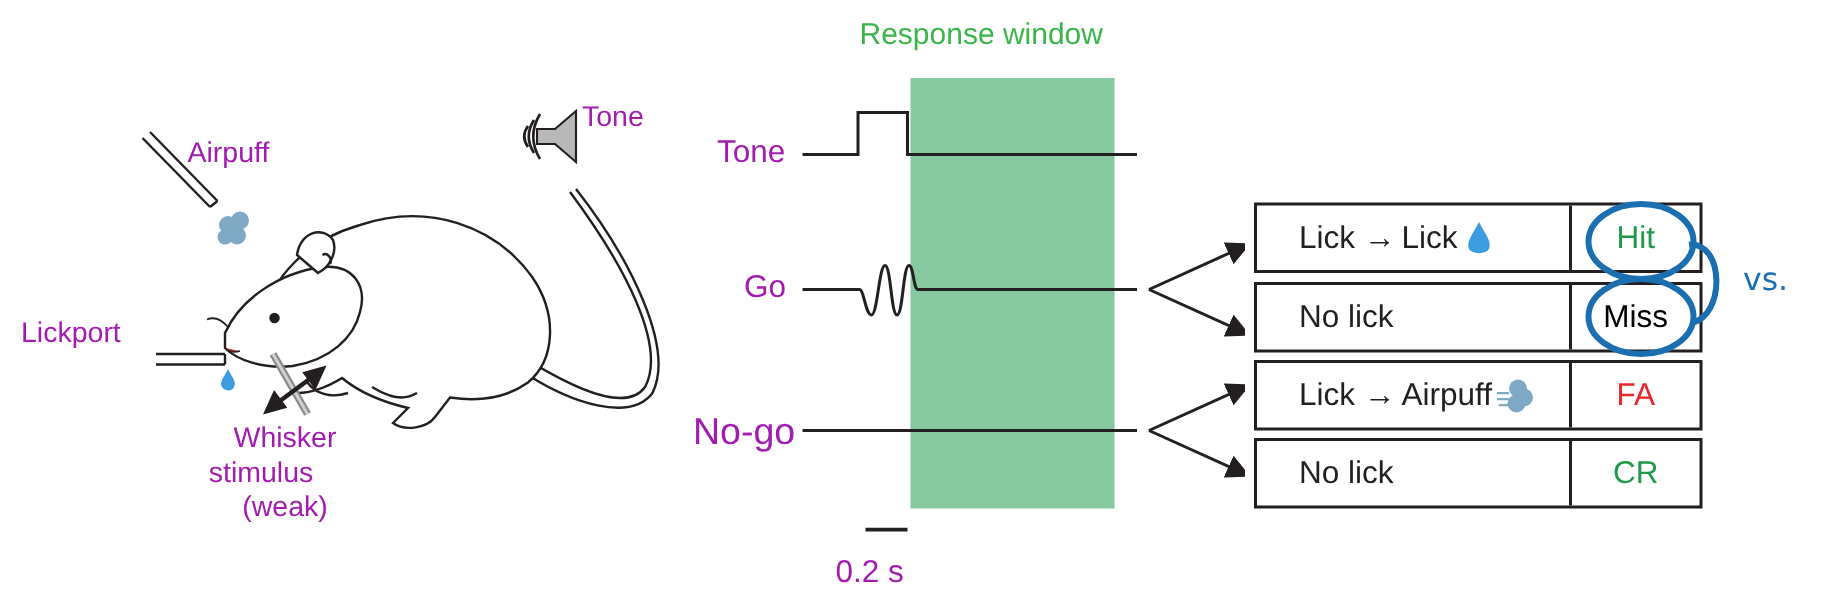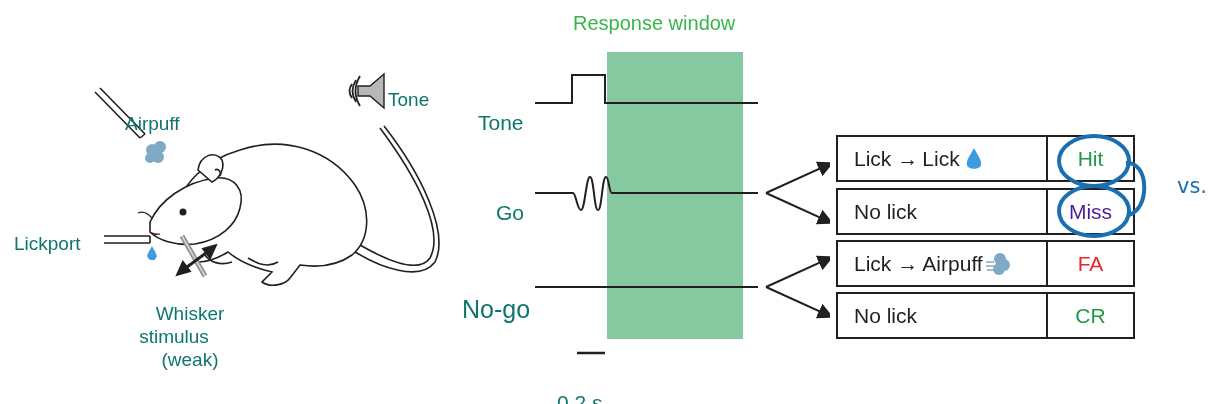--- a/index.html
+++ b/index.html
@@ -1,26 +1,26 @@
 <!DOCTYPE html>
 <html><head>
 <meta charset="utf-8">
 <style>
   html, body { margin: 0; padding: 0; background: #ffffff; }
   body { width: 1216px; height: 404px; position: relative; overflow: hidden;
          font-family: "Liberation Sans", sans-serif; color: #231f20; }
   .abs { position: absolute; }
-  .lbl { font-size: 19px; color: #0f766e; white-space: nowrap; margin-top: 21px; }
+  .lbl { font-size: 19px; color: #a21caf; white-space: nowrap; }
   .title { font-size: 20px; color: #3ab54a; }
   .box { position: absolute; border: 2.5px solid #231f20; background: #fff; box-sizing: border-box; }
   .box .left { position: absolute; left: 0; top: 0; bottom: 0; width: 210px; border-right: 2.5px solid #231f20;
-               display: flex; align-items: center; padding-left: 16px; font-size: 21px; box-sizing: border-box; }
+               display: flex; align-items: center; padding-left: 28px; font-size: 21px; box-sizing: border-box; }
   .box .right { position: absolute; left: 210px; right: 0; top: 0; bottom: 0; display: flex;
                 align-items: center; justify-content: center; font-size: 21px; }
-  .vs { font-family: "DejaVu Sans", sans-serif; font-size: 21px; color: #1b6fb0; margin-left: 15px; }
+  .vs { font-family: "DejaVu Sans", sans-serif; font-size: 21px; color: #1b6fb0; }
 </style>
 </head>
 <body>
 
 <svg class="abs" style="left:0;top:0" width="450" height="404">
 
   <g>
     <line x1="95" y1="92" x2="140" y2="138" stroke="#231f20" stroke-width="1.6"></line>
     <line x1="100" y1="88" x2="145" y2="134" stroke="#231f20" stroke-width="1.6"></line>
     <line x1="140" y1="138" x2="145" y2="134" stroke="#231f20" stroke-width="1.6"></line>
@@ -131,21 +131,21 @@
       <path d="M10 2 C6 10, 2 14, 3 19 C4 24, 16 24, 17 19 C18 14, 14 10, 10 2 Z" fill="#3d9be0"></path>
     </svg>
   </div>
   <div class="right" style="color:#1f9a48">Hit</div>
 </div>
 
 <div class="box" style="left:836px;top:188px;width:299px;height:47px">
   <div class="left">
     <span>No lick</span>
   </div>
-  <div class="right" style="color:#4c1d95">Miss</div>
+  <div class="right" style="color:#000000">Miss</div>
 </div>
 
 <div class="box" style="left:836px;top:240px;width:299px;height:47px">
   <div class="left">
     <span>Lick</span>
     <span style="margin:0 4px 0 6px">→</span>
     <span>Airpuff</span>
     <svg width="26" height="26" style="margin-left:2px">
       <g fill="#7fa9c4">
           <circle cx="15" cy="8" r="6"></circle>

